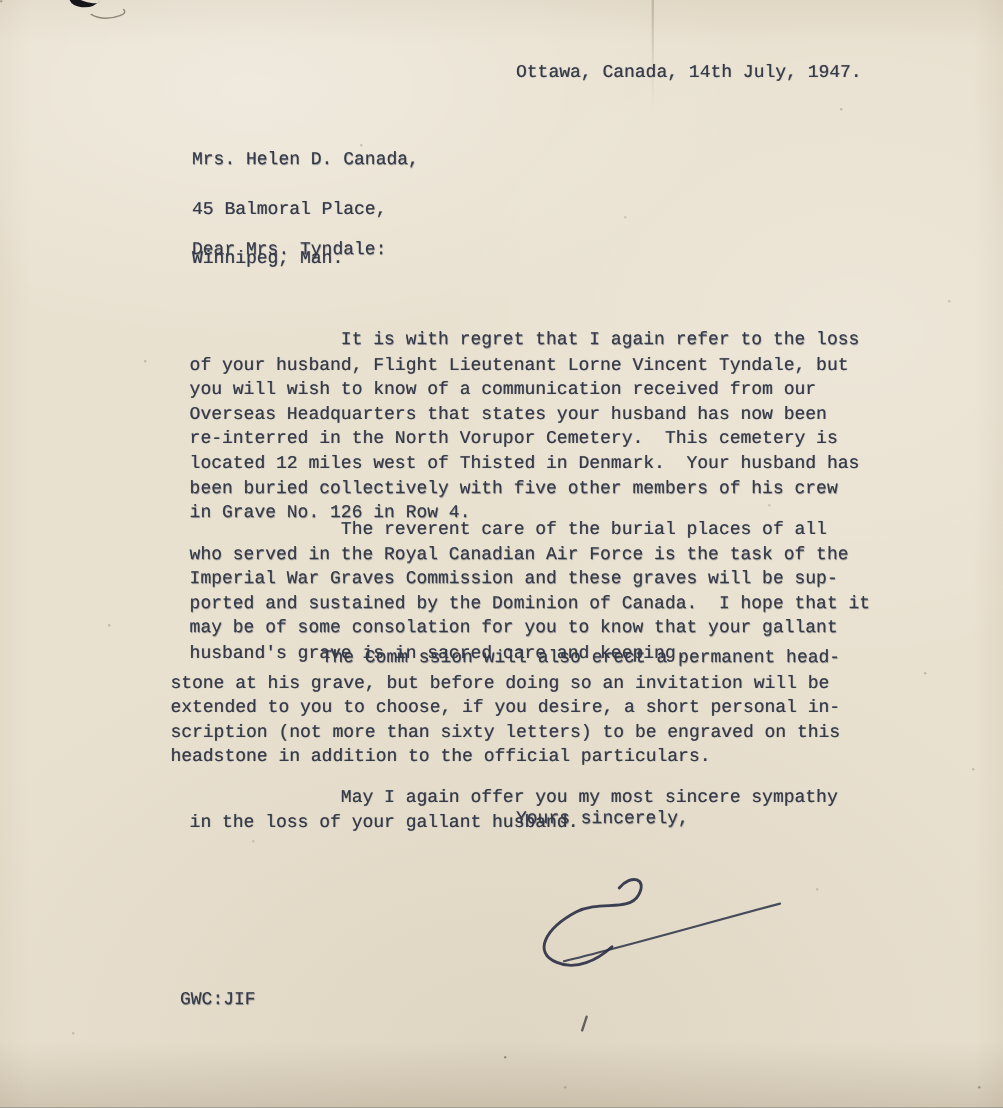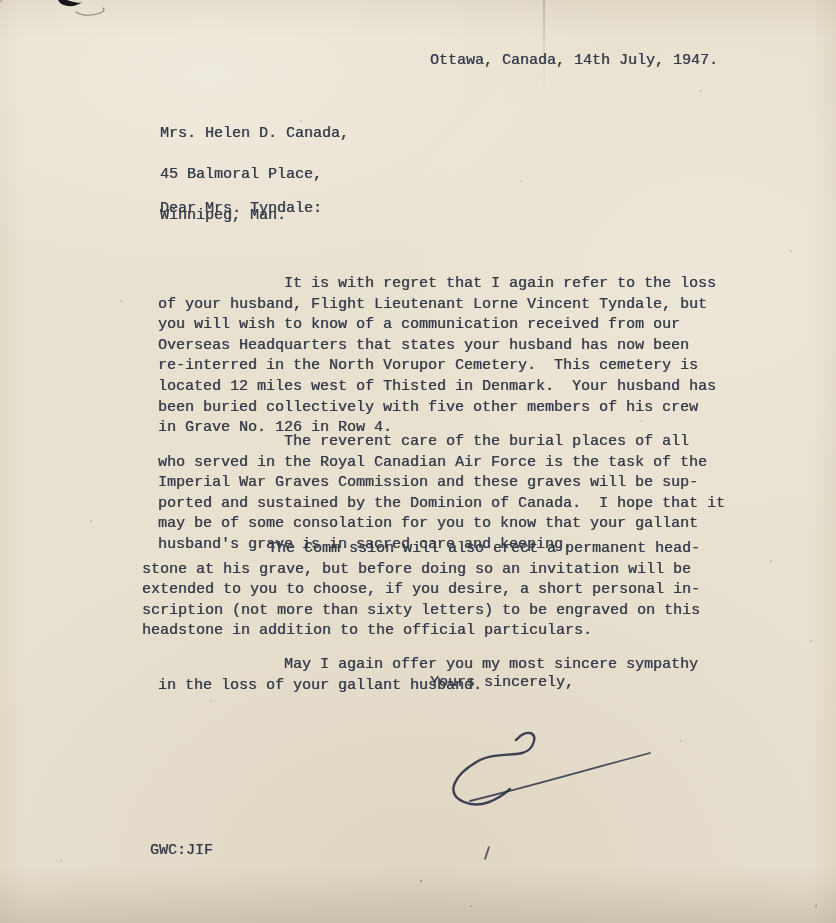--- a/index.html
+++ b/index.html
@@ -27,21 +27,21 @@
   }
   .dateline{left:430px;top:51px;}
   .recipient{left:160px;top:124px;}
   .salutation{left:160px;top:199px;}
   .para-1{left:158px;top:238px;margin-top:36px;}
   .para-2{left:158px;top:432px;}
   .para-3{left:142px;top:539px;}
   .para-4{left:158px;top:655px;}
   .closing{left:430px;top:673px;}
   .signblock{left:430px;top:787px;}
-  .initials{left:150px;top:824px;margin-top:17px;}
+  .initials{left:150px;top:824px;}
   .sig-svg{position:absolute;left:436px;top:726px;width:232px;height:86px;}
   .corner-mark{position:absolute;left:48px;top:0px;width:72px;height:24px;}
   .crease{
     position:absolute;left:543px;top:0px;width:2px;height:92px;
     background:linear-gradient(180deg, rgba(120,100,75,0.30), rgba(120,100,75,0.10) 60%, transparent);
   }
   .stray-slash{
     position:absolute;left:486px;top:846px;width:2px;height:14px;
     background:rgba(55,55,60,0.75);
     transform:rotate(18deg);border-radius:1px;

